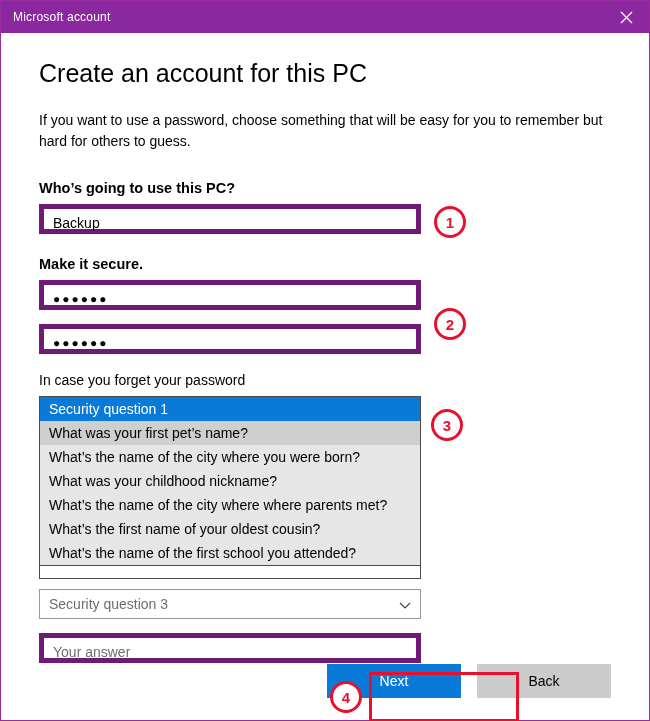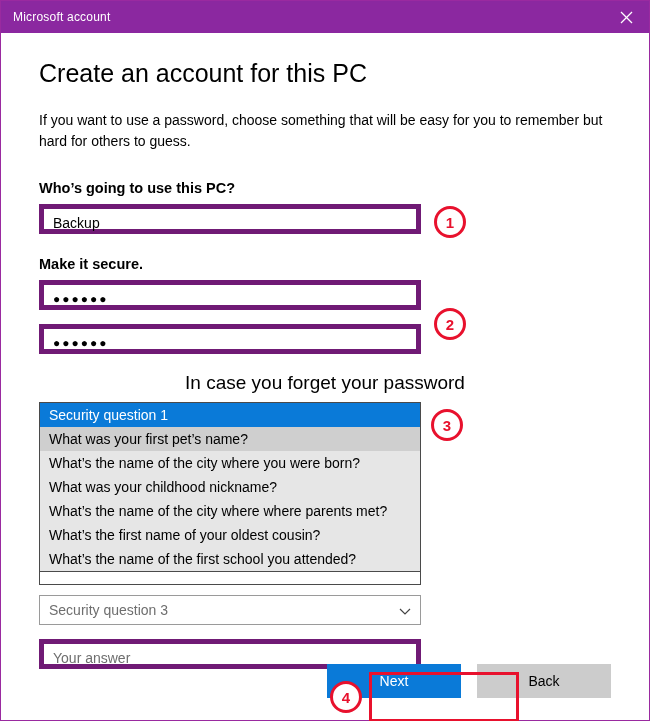--- a/index.html
+++ b/index.html
@@ -59,23 +59,22 @@
     line-height: 21px;
     margin: 0 0 28px 0;
     max-width: 580px;
   }
   .field-label {
     font-size: 14.5px;
     font-weight: bold;
     margin: 0 0 8px 0;
   }
   .section-label {
-    font-size: 19px;
+    font-size: 14px;
     margin: 0 0 8px 0;
-    text-align: center;
   }
   .text-input {
     box-sizing: border-box;
     width: 382px;
     height: 30px;
     border: 5px solid #701a75;
     background: #ffffff;
     font-size: 14px;
     padding: 0 9px;
     line-height: 28px;

